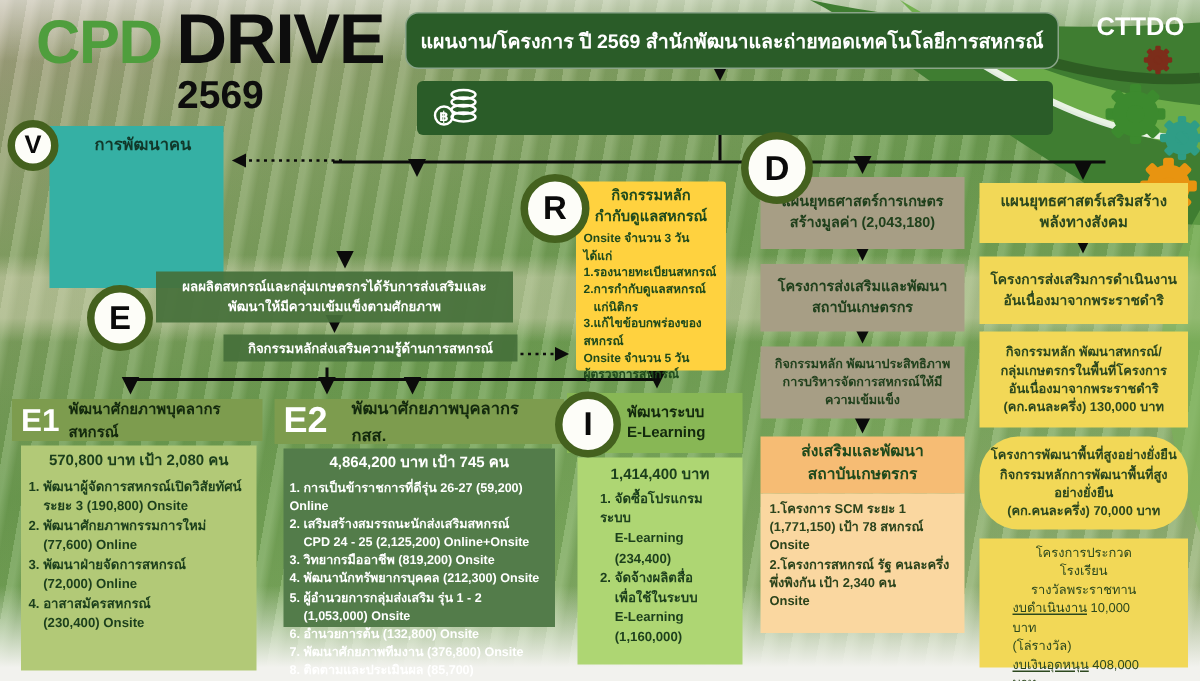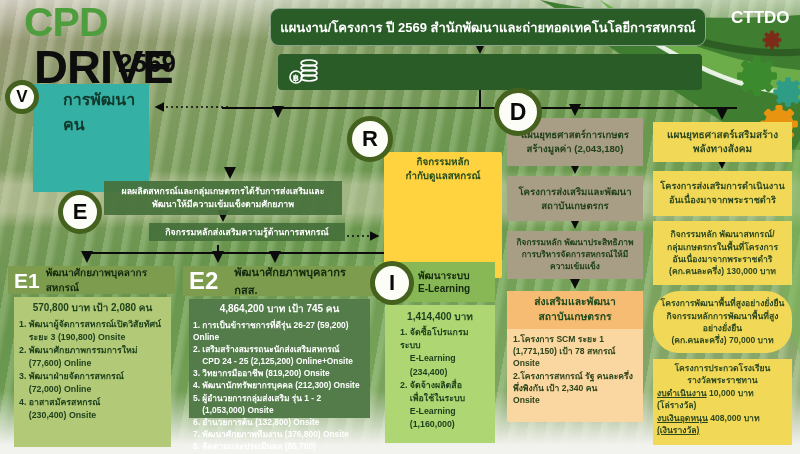--- a/index.html
+++ b/index.html
@@ -18,56 +18,56 @@
   .center{text-align:center;}
   svg.layer{position:absolute;left:0;top:0;pointer-events:none;}
   #decor{z-index:0;}
   #wires{z-index:1;}
   .box{z-index:2;}
   .badge{
     position:absolute;z-index:3;background:#fdfdf8;border:5px solid #44611e;border-radius:50%;
     display:flex;align-items:center;justify-content:center;font-weight:bold;color:#0a0a0a;box-sizing:border-box;
   }
   
-  .titlebar{left:24px;top:2px;display:flex;align-items:flex-start;line-height:1;flex-direction:column;}
+  .titlebar{left:24px;top:2px;display:flex;align-items:flex-end;line-height:1;}
   .cpd{font-size:41px;font-weight:bold;color:#4f9e3d;letter-spacing:-1px;}
   .drive{font-size:47px;font-weight:bold;color:#0d0d0d;letter-spacing:-1px;margin-left:10px;}
   .year{left:118px;top:48px;font-size:26px;font-weight:bold;color:#0d0d0d;}
   .cttdo{left:731px;top:8px;font-size:17px;font-weight:bold;color:#fff;z-index:2;}
   
   .dkgreen{background:#2a5c28;color:#fff;font-weight:bold;display:flex;align-items:center;justify-content:center;}
   .banner{left:270px;top:8px;width:436px;height:38px;border-radius:9px;font-size:13px;border:1px solid rgba(255,255,255,.45);padding:0 4px;}
   .budget{left:278px;top:54px;width:424px;height:36px;border-radius:4px;font-size:13.5px;justify-content:flex-start;padding:0 10px;gap:8px;}
   
   .vbox{left:33px;top:84px;width:116px;height:108px;background:#35b0a4;color:#fff;padding:3px 4px 4px 4px;}
-  .vbox .t{font-size:16px;font-weight:bold;color:#11382a;padding-left:26px;}
+  .vbox .t{font-size:11px;font-weight:bold;color:#11382a;padding-left:26px;}
   .vbox .b{font-size:8.6px;font-weight:bold;line-height:1.5;text-align:center;margin-top:2px;}
   
   .plan{left:163px;top:121px;width:134px;height:49px;font-size:11.5px;line-height:1.45;}
   .midgreen{background:rgba(70,112,58,.93);color:#fff;font-weight:bold;display:flex;align-items:center;justify-content:center;text-align:center;}
   .output{left:104px;top:181px;width:238px;height:34px;font-size:8.8px;line-height:1.5;}
   .activity{left:149px;top:223px;width:196px;height:18px;font-size:8.8px;}
   
-  .rbox{left:384px;top:121px;width:118px;height:126px;background:#ffd23f;color:#1f4a1c;padding:3px 5px;border-radius:2px;margin-top:31px;}
+  .rbox{left:384px;top:121px;width:100px;height:126px;background:#ffd23f;color:#1f4a1c;padding:3px 5px;border-radius:2px;}
   .rbox .t{font-size:9.8px;font-weight:bold;text-align:center;line-height:1.4;}
   .rbox .b{font-size:8px;font-weight:bold;line-height:1.42;margin-top:2px;}
   
   .tan{background:#a79e85;color:#20401c;font-weight:bold;display:flex;align-items:center;justify-content:center;text-align:center;}
   .d1{left:507px;top:118px;width:136px;height:48px;font-size:9.6px;line-height:1.45;}
   .d2{left:507px;top:176px;width:136px;height:45px;font-size:9.6px;line-height:1.45;}
   .d3{left:507px;top:231px;width:136px;height:48px;font-size:8.4px;line-height:1.4;}
   .promoh{left:507px;top:291px;width:136px;height:38px;background:#f6bc74;color:#1f4a1c;font-weight:bold;font-size:10.4px;line-height:1.4;display:flex;align-items:center;justify-content:center;text-align:center;}
   .promob{left:507px;top:329px;width:136px;height:93px;background:#fad7a0;color:#2c441c;font-weight:bold;font-size:8.6px;line-height:1.42;padding:4px 6px;}
   
   .yel{background:#f2d857;color:#2c481e;font-weight:bold;display:flex;align-items:center;justify-content:center;text-align:center;}
   .s1{left:653px;top:122px;width:139px;height:40px;font-size:10px;line-height:1.45;}
   .s2{left:653px;top:171px;width:139px;height:45px;font-size:9.2px;line-height:1.45;}
   .s3{left:653px;top:221px;width:139px;height:64px;font-size:8.6px;line-height:1.45;}
   .s4{left:653px;top:291px;width:139px;height:62px;font-size:8.6px;line-height:1.45;border-radius:26px;}
-  .s5{left:653px;top:359px;width:139px;height:86px;background:#f2d857;color:#2c481e;font-weight:bold;font-size:8.6px;line-height:1.45;padding:3px 4px;}
+  .s5{left:653px;top:359px;width:139px;height:86px;background:#f2d857;color:#2c481e;font-weight:normal;font-size:8.6px;line-height:1.45;padding:3px 22px;}
   .u{text-decoration:underline;}
   
   .oliveh{background:#7d9c4e;display:flex;align-items:center;gap:6px;padding:0 6px;}
   .oliveh .ltr{color:#fff;font-weight:bold;font-size:21px;line-height:1;}
   .oliveh .tt{color:#13290d;font-weight:bold;}
   .e1h{left:8px;top:266px;width:167px;height:28px;}
   .e1h .tt{font-size:10px;}
   .e1b{left:14px;top:297px;width:157px;height:150px;background:#b2c977;color:#1c3f1c;font-weight:bold;font-size:8.8px;line-height:1.48;padding:4px 5px;}
   .e2h{left:183px;top:266px;width:193px;height:30px;}
   .e2h .ltr{font-size:24px;}
@@ -166,20 +166,27 @@
 
   <div class="badge" style="left:58px;top:190px;width:44px;height:44px;font-size:22px;">E</div>
   <div class="abs box midgreen output pre">ผลผลิตสหกรณ์และกลุ่มเกษตรกรได้รับการส่งเสริมและ
 พัฒนาให้มีความเข้มแข็งตามศักยภาพ</div>
   <div class="abs box midgreen activity">กิจกรรมหลักส่งเสริมความรู้ด้านการสหกรณ์</div>
 
   <div class="badge" style="left:347px;top:116px;width:46px;height:46px;font-size:22px;">R</div>
   <div class="abs box rbox">
     <div class="t pre">กิจกรรมหลัก
 กำกับดูแลสหกรณ์</div>
+    <div class="b prew">Onsite จำนวน 3 วัน ได้แก่
+1.รองนายทะเบียนสหกรณ์
+2.การกำกับดูแลสหกรณ์
+   แก่นิติกร
+3.แก้ไขข้อบกพร่องของสหกรณ์
+Onsite จำนวน 5 วัน
+ผู้ตรวจการสหกรณ์</div>
   </div>
 
   <div class="badge" style="left:494px;top:88px;width:48px;height:48px;font-size:23px;">D</div>
   <div class="abs box tan d1 pre">แผนยุทธศาสตร์การเกษตร
 สร้างมูลค่า (2,043,180)</div>
   <div class="abs box tan d2 pre">โครงการส่งเสริมและพัฒนา
 สถาบันเกษตรกร</div>
   <div class="abs box tan d3 pre">กิจกรรมหลัก พัฒนาประสิทธิภาพ
 การบริหารจัดการสหกรณ์ให้มี
 ความเข้มแข็ง</div>

